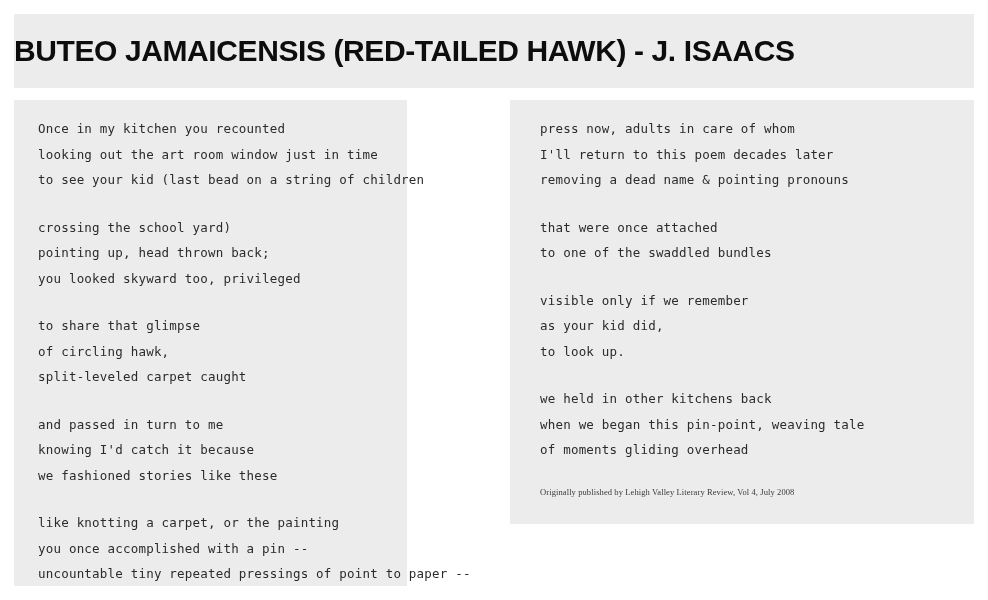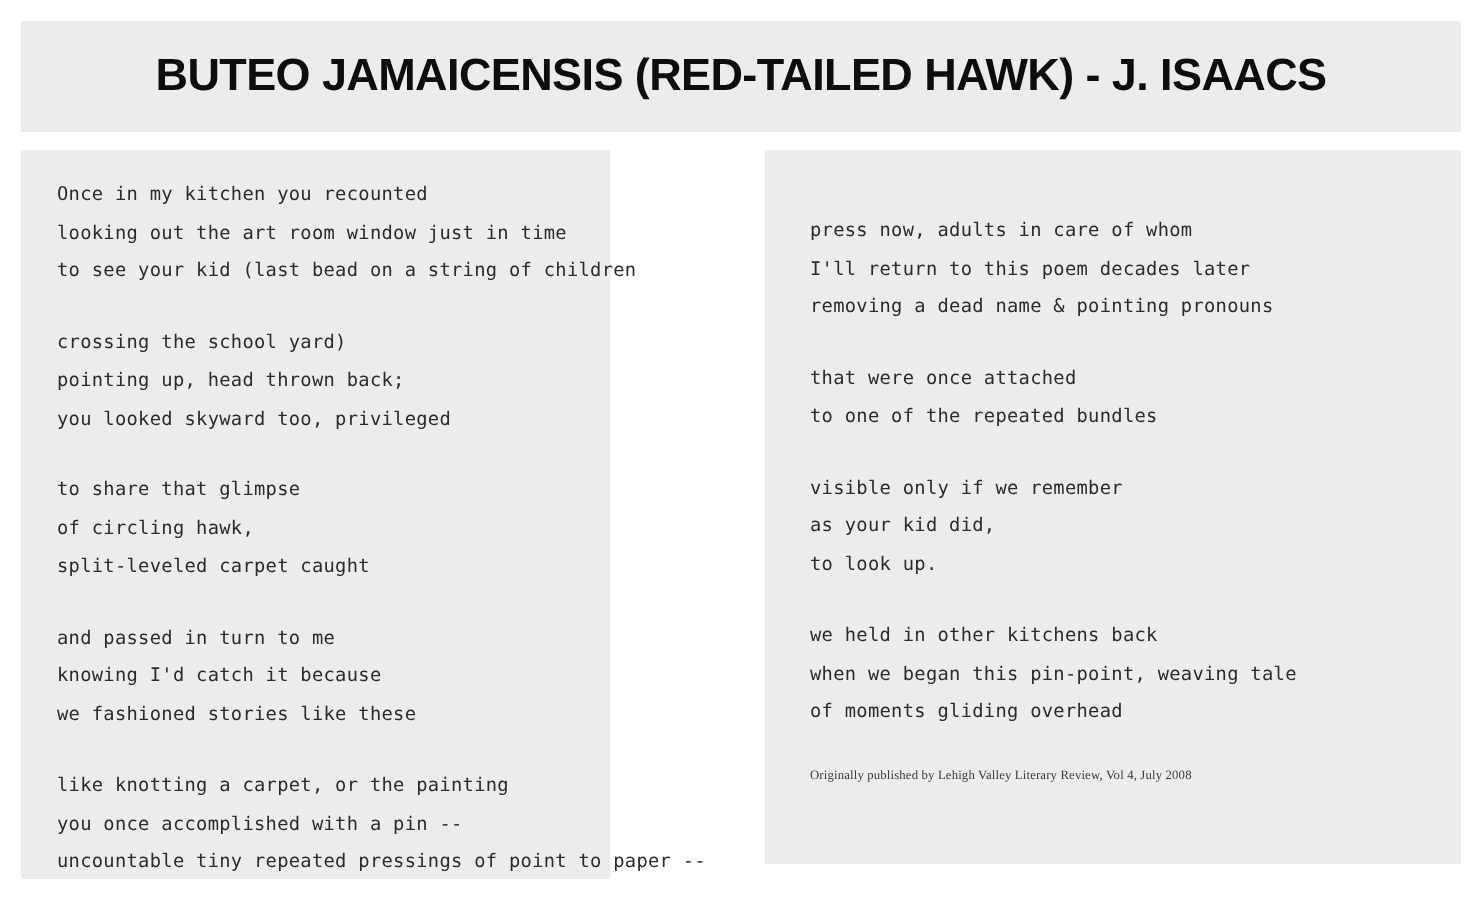--- a/index.html
+++ b/index.html
@@ -21,21 +21,21 @@
   }
   .title-bar {
     position: absolute;
     left: 14px;
     top: 14px;
     width: 960px;
     height: 74px;
     background: #ececec;
     display: flex;
     align-items: center;
-    justify-content: center;
+    justify-content: flex-start;
   }
   .title-text {
     font-family: "Liberation Sans", sans-serif;
     font-weight: bold;
     font-size: 30px;
     letter-spacing: -0.4px;
     color: #0d0d0d;
     white-space: nowrap;
     text-align: center;
   }
@@ -54,22 +54,22 @@
   }
   .col-left {
     left: 0;
     width: 393px;
     height: 486px;
     padding: 16px 0 0 24px;
   }
   .col-right {
     left: 496px;
     width: 464px;
-    height: 476px;
-    padding: 40px 0 0 30px;
+    height: 424px;
+    padding: 16px 0 0 30px;
   }
   .stanza {
     margin: 0 0 22px 0;
   }
   .line {
     font-family: "DejaVu Sans Mono", "Liberation Mono", monospace;
     font-size: 12.5px;
     line-height: 25.5px;
     color: #2b2b2b;
     white-space: pre;
@@ -133,21 +133,21 @@
     <div class="col col-right">
 
       <div class="stanza">
         <div class="line">press now, adults in care of whom</div>
         <div class="line">I'll return to this poem decades later</div>
         <div class="line">removing a dead name &amp; pointing pronouns</div>
       </div>
 
       <div class="stanza">
         <div class="line">that were once attached</div>
-        <div class="line">to one of the repeated bundles</div>
+        <div class="line">to one of the swaddled bundles</div>
       </div>
 
       <div class="stanza">
         <div class="line">visible only if we remember</div>
         <div class="line">as your kid did,</div>
         <div class="line">to look up.</div>
       </div>
 
       <div class="stanza">
         <div class="line">we held in other kitchens back</div>

